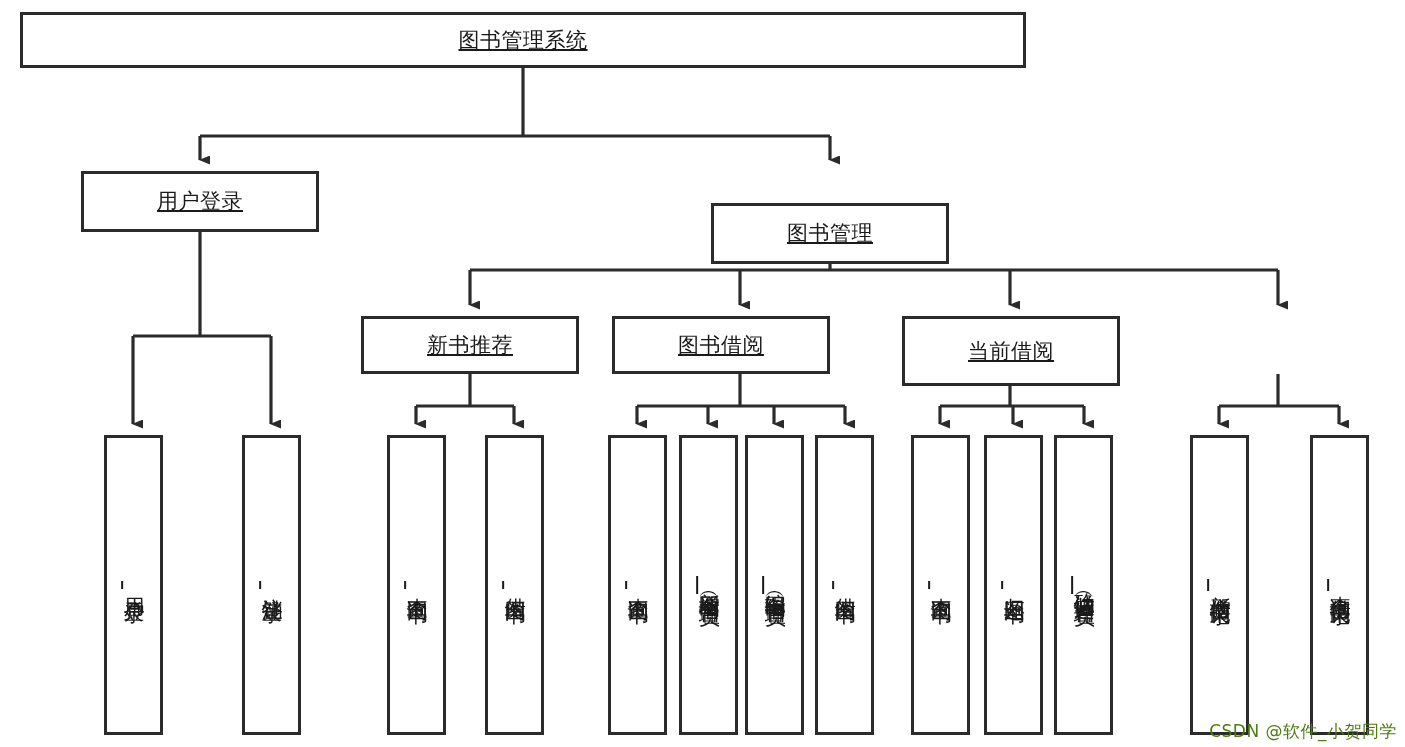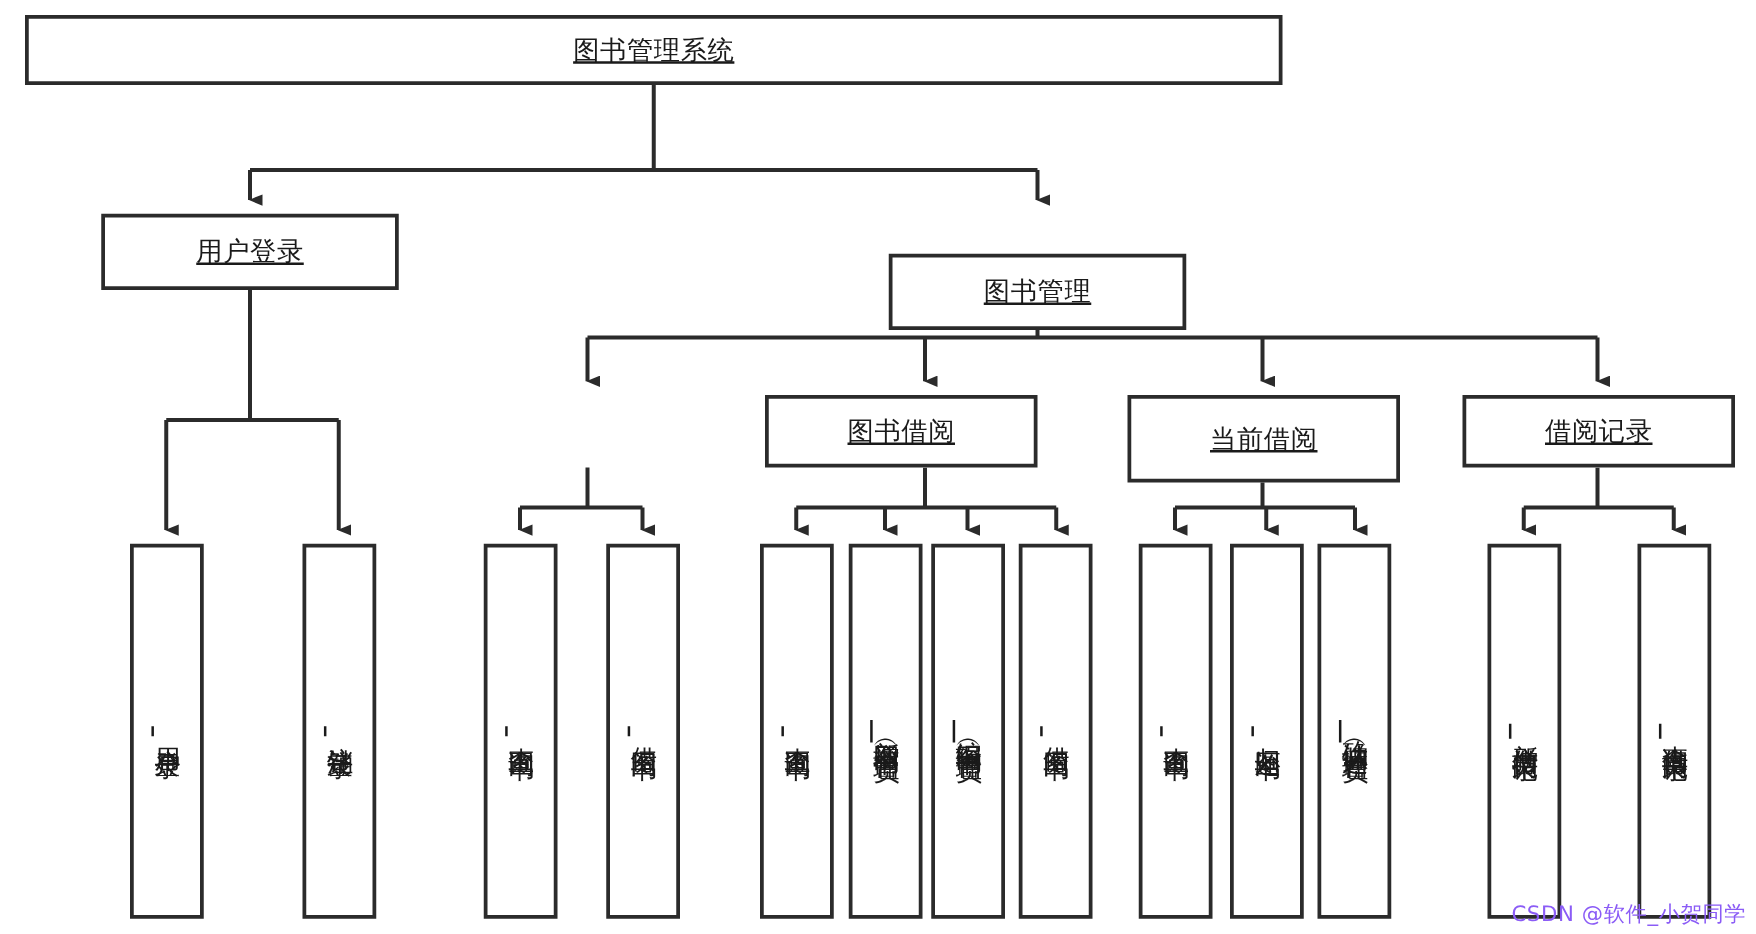--- a/index.html
+++ b/index.html
@@ -57,21 +57,21 @@
     line-height: 1.3;
     letter-spacing: 2px;
     white-space: normal;
     max-height: 290px;
   }
   #watermark {
     position: absolute;
     right: 8px;
     bottom: 4px;
     font-size: 17px;
-    color: #8b5cf6;
+    color: #4d7c0f;
     letter-spacing: 0.5px;
     white-space: nowrap;
     font-family: "DejaVu Sans", "Liberation Sans", sans-serif;
   }
 </style>
 </head>
 <body>
 
 <div id="diagram-canvas">
 
@@ -129,28 +129,28 @@
     <span class="label">图书管理系统</span>
   </div>
 
   <div class="node" style="left:81px; top:171px; width:238px; height:61px;">
     <span class="label">用户登录</span>
   </div>
   <div class="node" style="left:711px; top:171px; width:238px; height:61px;margin-top:32px;">
     <span class="label">图书管理</span>
   </div>
 
+  <div class="node" style="left:361px; top:316px; width:218px; height:58px;">
+    <span class="label">新书推荐</span>
+  </div>
   <div class="node" style="left:612px; top:316px; width:218px; height:58px;">
     <span class="label">图书借阅</span>
   </div>
   <div class="node" style="left:902px; top:316px; width:218px; height:70px;">
     <span class="label">当前借阅</span>
-  </div>
-  <div class="node" style="left:1170px; top:316px; width:218px; height:58px;">
-    <span class="label">借阅记录</span>
   </div>
 
   <div class="node leaf" style="left:104px; top:435px; width:59px; height:300px;">
     <span class="label">用户登录</span>
   </div>
   <div class="node leaf" style="left:242px; top:435px; width:59px; height:300px;">
     <span class="label">注销登录</span>
   </div>
   <div class="node leaf" style="left:387px; top:435px; width:59px; height:300px;">
     <span class="label">查询图书</span>

